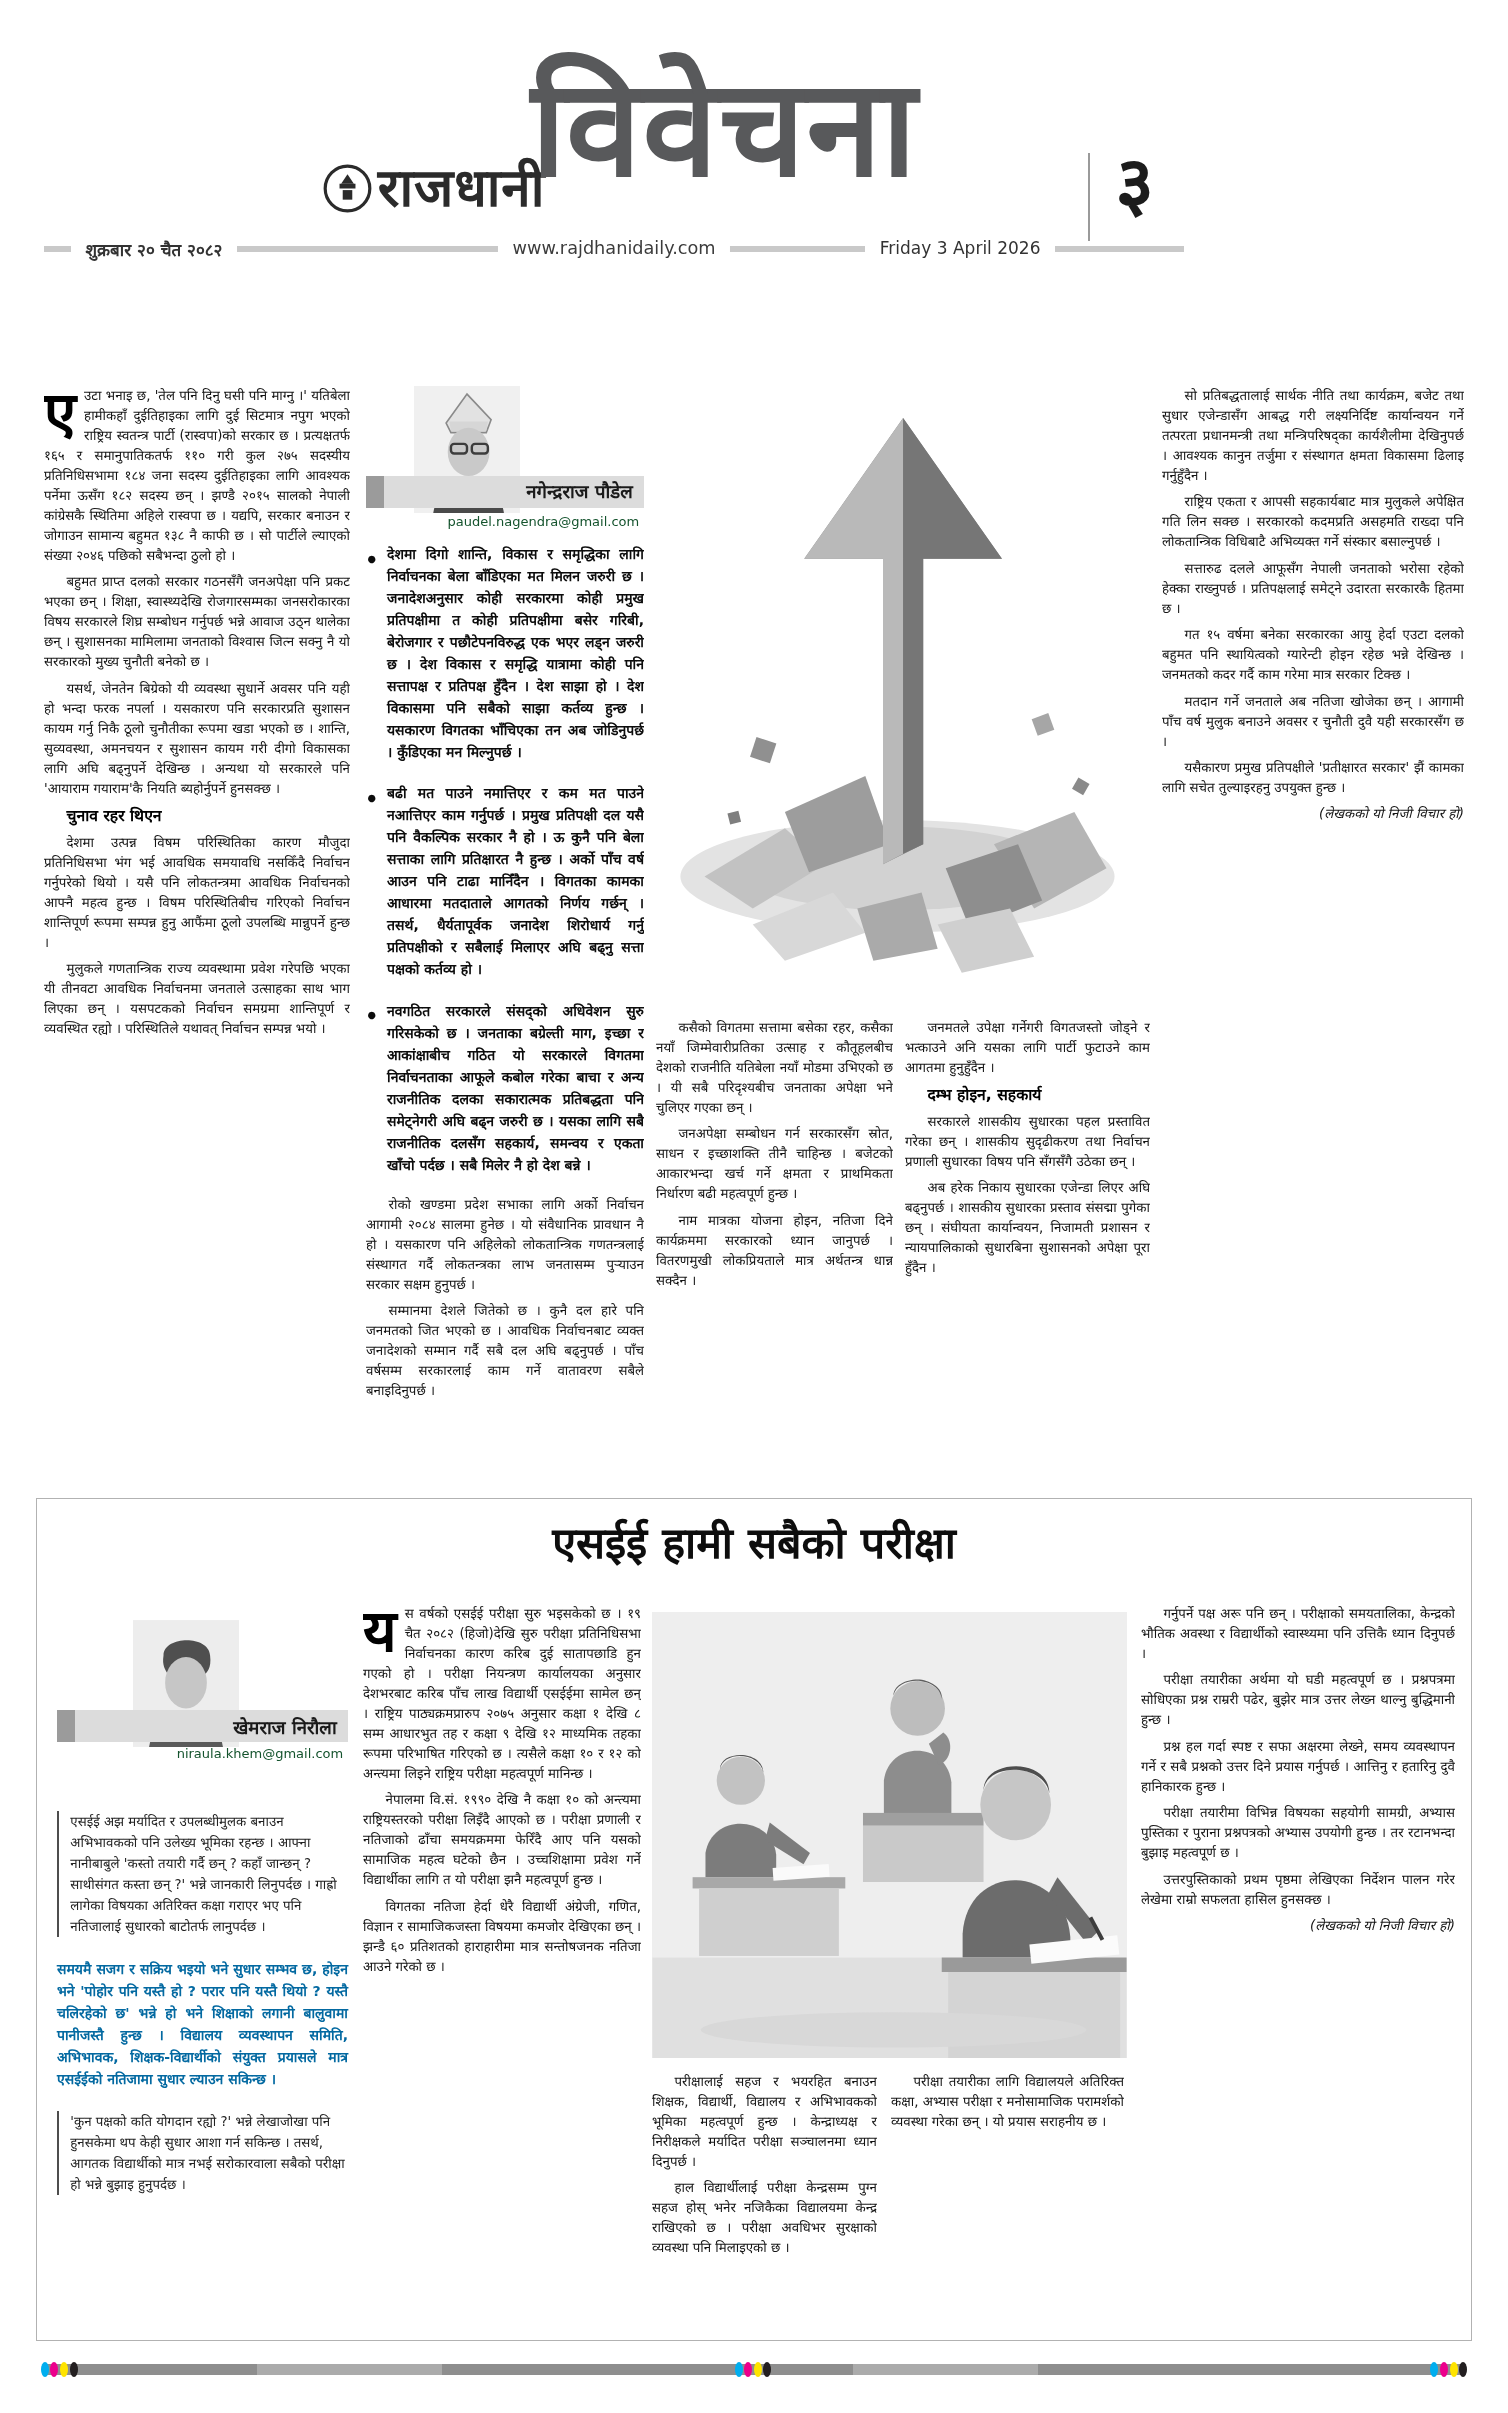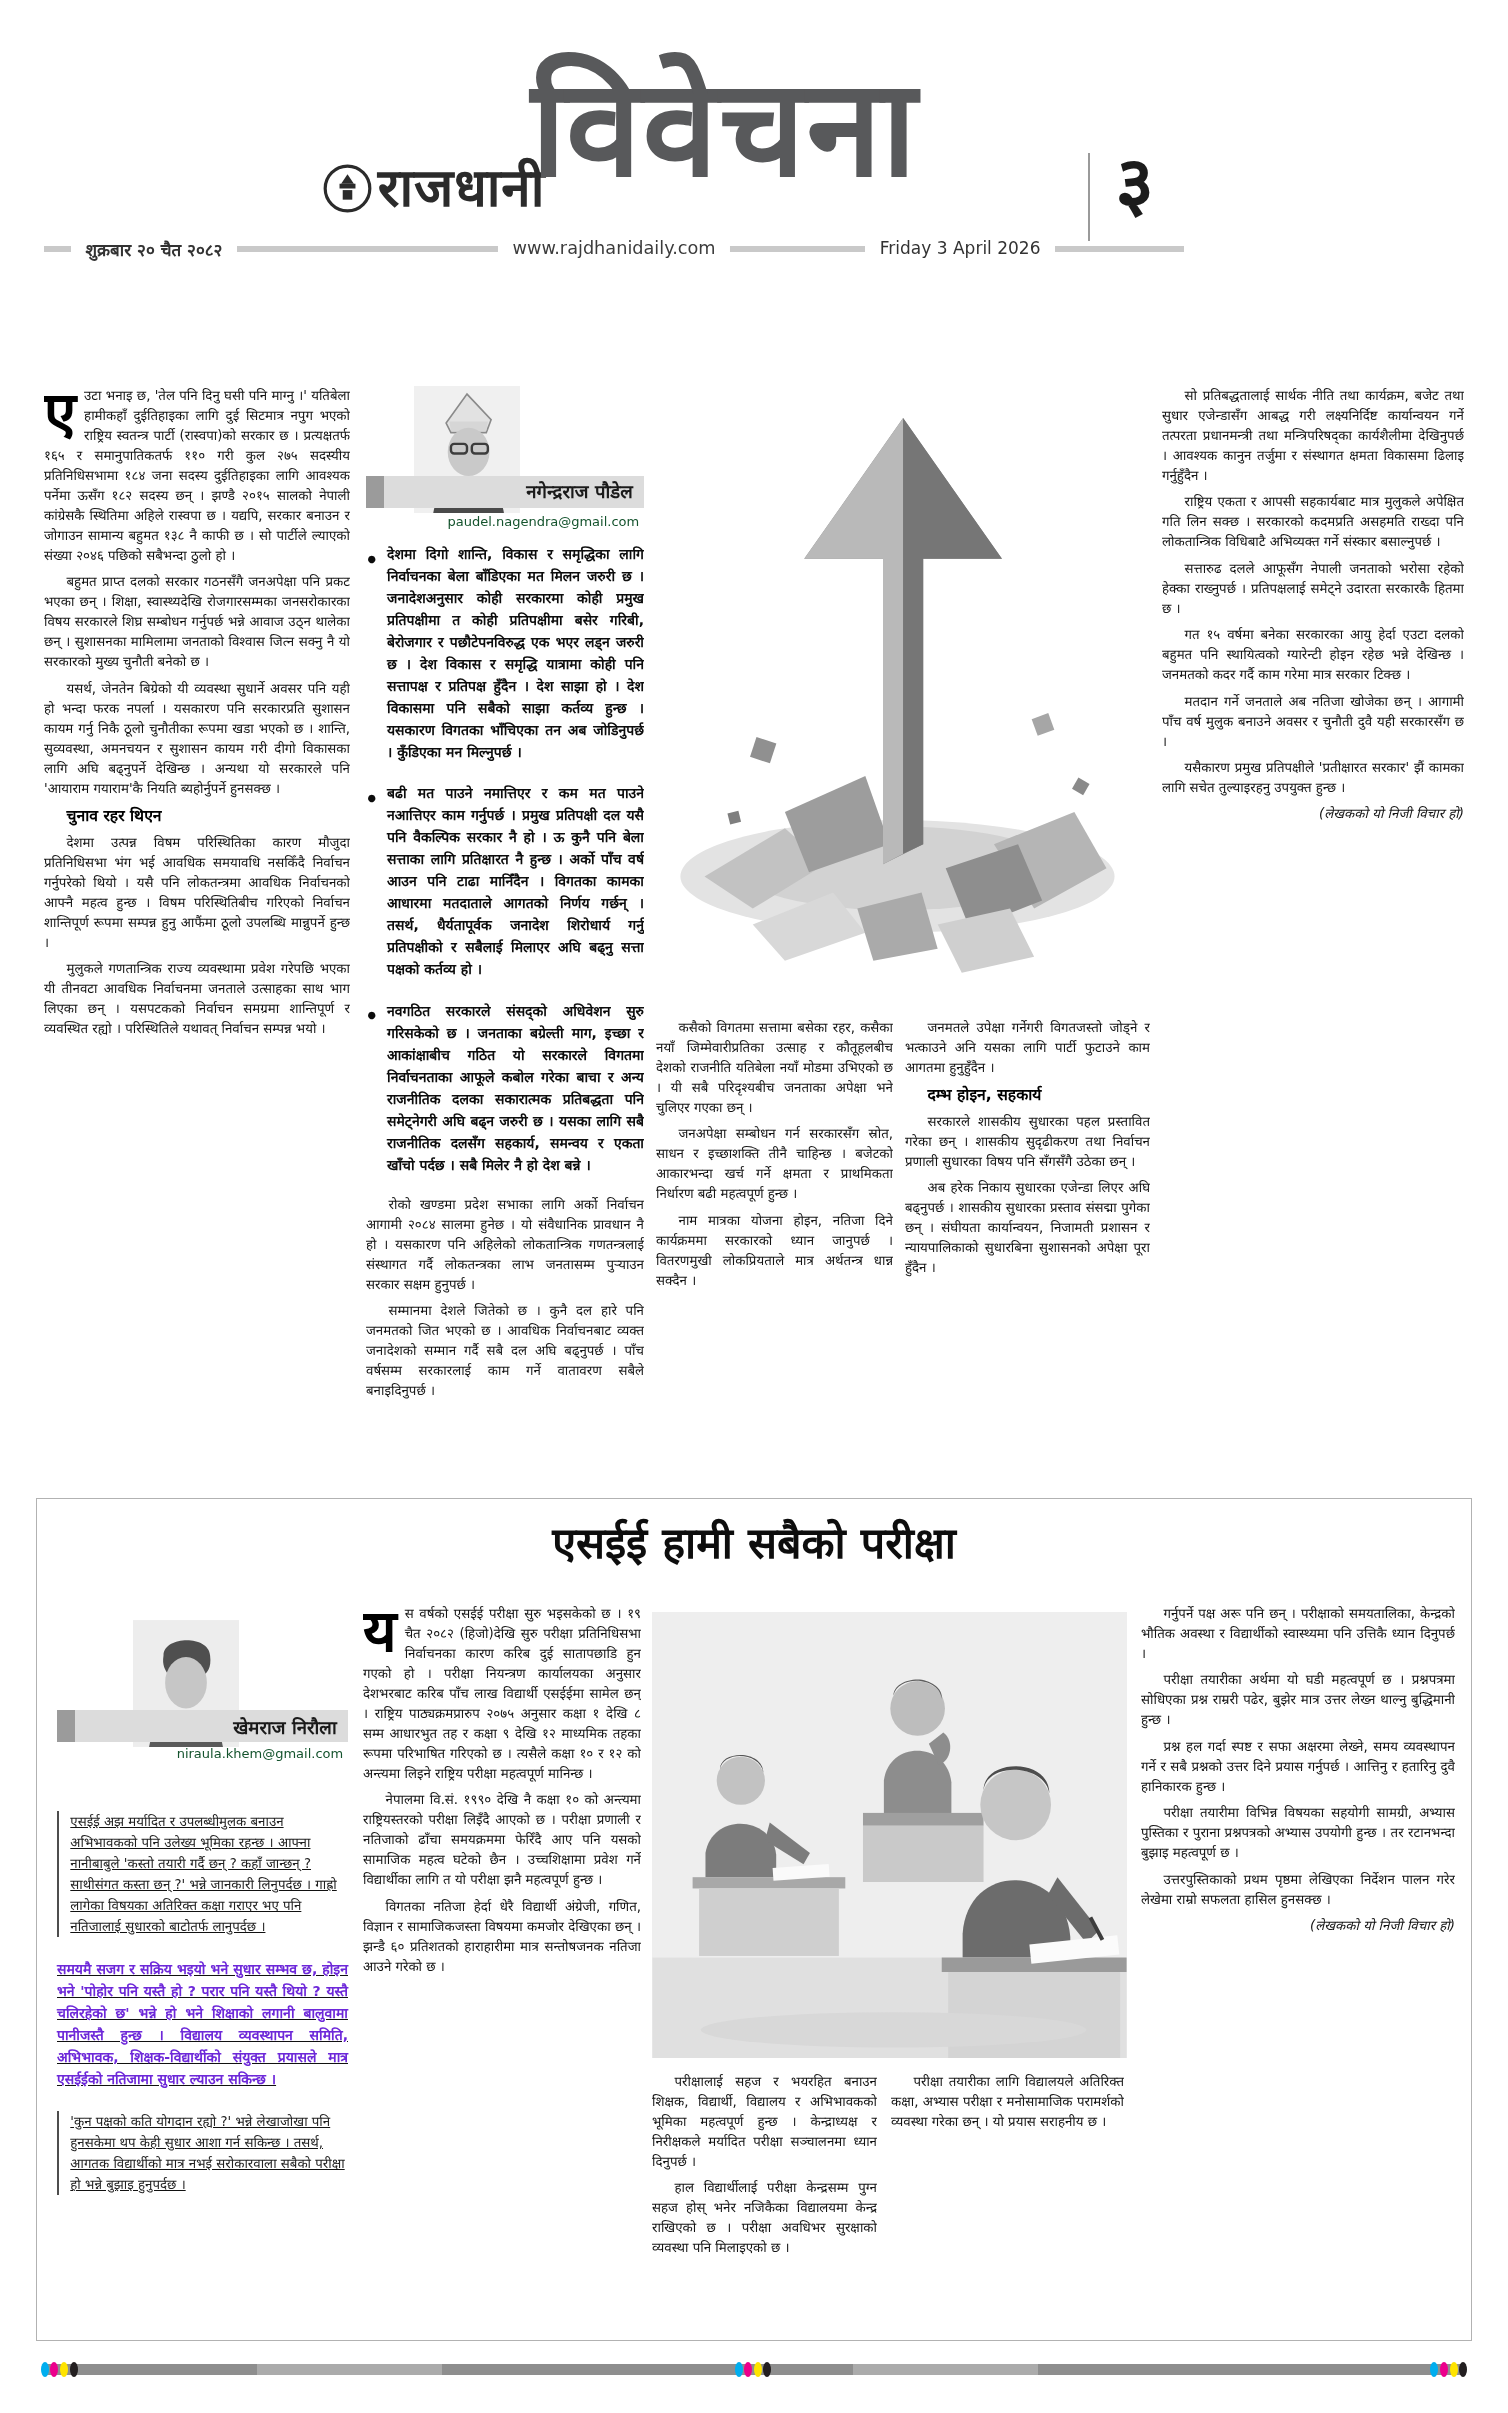--- a/index.html
+++ b/index.html
@@ -38,23 +38,23 @@
   .byline .email{position:absolute;right:4.8px;top:126px;font-size:13px;color:#14532d;}
 
   
   .bullets p{position:relative;padding-left:21px;text-indent:0;font-weight:bold;font-size:14px;line-height:22px;margin:0 0 19.3px 0;text-align:justify;color:#0c0c0c;}
   .bullets p::before{content:"●";position:absolute;left:1.6px;top:4.8px;font-size:9.7px;}
 
   .endnote{font-style:italic;text-align:right;font-size:13.3px;margin-top:4.8px;text-indent:0;}
 
   
   .article2-box{position:absolute;left:36px;top:1498px;width:1436px;height:843px;border:0.8px solid #b2b2b2;box-sizing:border-box;}
-  .rail{position:absolute;left:20px;top:121px;width:291px;text-decoration:underline;}
+  .rail{position:absolute;left:20px;top:121px;width:291px;}
   .rail-quote{border-left:2.4px solid #4d4d4d;padding-left:11.3px;font-size:13.3px;line-height:21px;color:#222;text-align:left;margin:0 0 21px 0;}
-  .rail-bold{font-weight:bold;font-size:14px;line-height:22px;text-align:justify;color:#6d28d9;margin:0 0 21px 0;}
+  .rail-bold{font-weight:bold;font-size:14px;line-height:22px;text-align:justify;color:#0369a1;margin:0 0 21px 0;}
 
   .illus-frame{position:absolute;background:#efefef;}
   .reg-strip{position:absolute;left:44px;right:44px;top:2364px;height:10.5px;background:linear-gradient(90deg,#8e8e8e 0 15%,#ababab 15% 28%,#8e8e8e 28% 57%,#ababab 57% 70%,#8e8e8e 70% 100%);}
   .reg-dots{position:absolute;top:-2.4px;display:flex;gap:1.6px;}
   .reg-dots i{display:block;width:8px;height:15.3px;border-radius:50%;}
   .dots-left{left:-3.2px;} .dots-center{left:calc(50% - 19.3px);} .dots-right{right:-3.2px;}
 </style>
 </head>
 <body>
 

